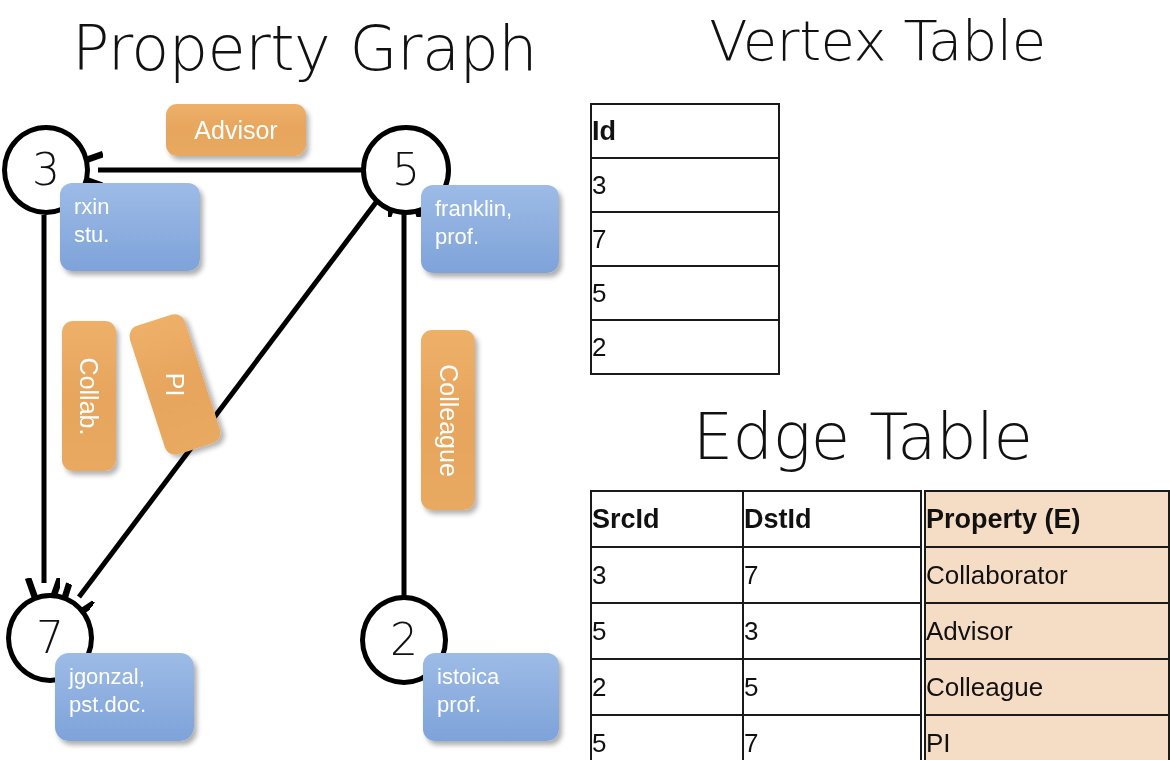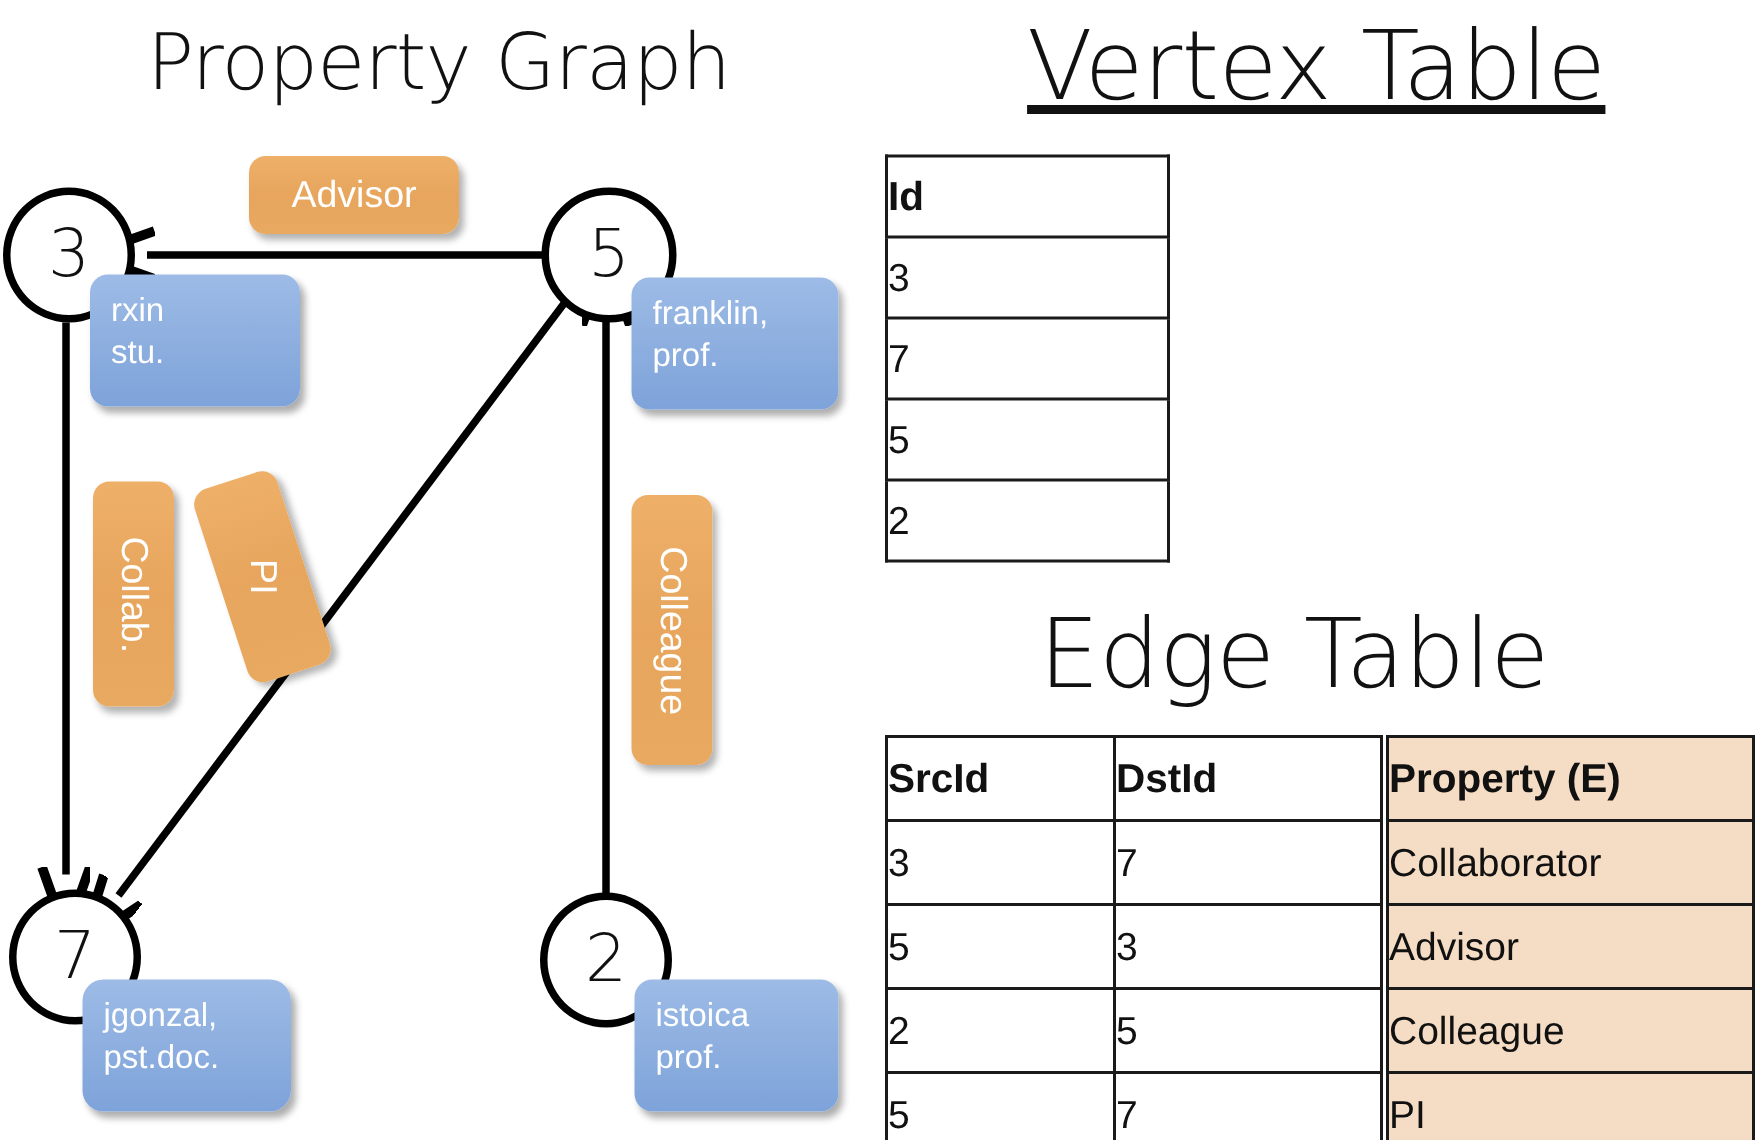--- a/index.html
+++ b/index.html
@@ -9,22 +9,22 @@
     overflow:hidden;position:relative;
   }
   .root{position:absolute;inset:0;}
 
   
   .title{
     position:absolute;text-align:center;
     font-family:"DejaVu Sans", sans-serif;
     font-weight:300;color:#111;white-space:nowrap;
   }
-  #title-property-graph{left:0;top:12px;width:585px;font-size:52px;letter-spacing:-0.5px;}
-  #title-vertex-table{left:585px;top:8px;width:585px;font-size:64px;letter-spacing:-0.5px;text-decoration:underline;}
+  #title-property-graph{left:12px;top:12px;width:585px;font-size:62px;letter-spacing:-0.5px;}
+  #title-vertex-table{left:585px;top:8px;width:585px;font-size:56px;letter-spacing:-0.5px;}
   #title-edge-table{left:570px;top:400px;width:585px;font-size:64px;letter-spacing:-0.5px;}
 
   
   #graph{position:absolute;left:0;top:85px;width:585px;height:675px;}
   #graph-edges{position:absolute;left:0;top:0;width:585px;height:675px;}
 
   .node-circle{
     position:absolute;border:5px solid #000;border-radius:50%;
     background:#fff;box-sizing:border-box;
     display:flex;align-items:center;justify-content:center;

